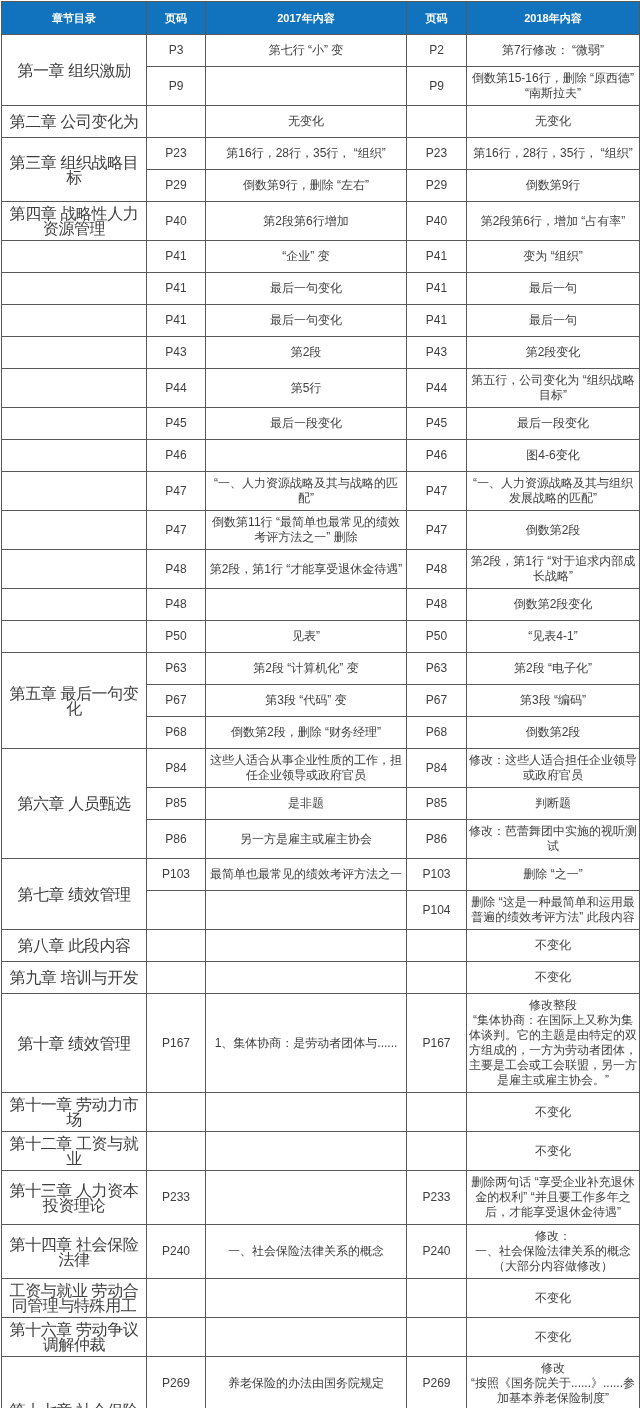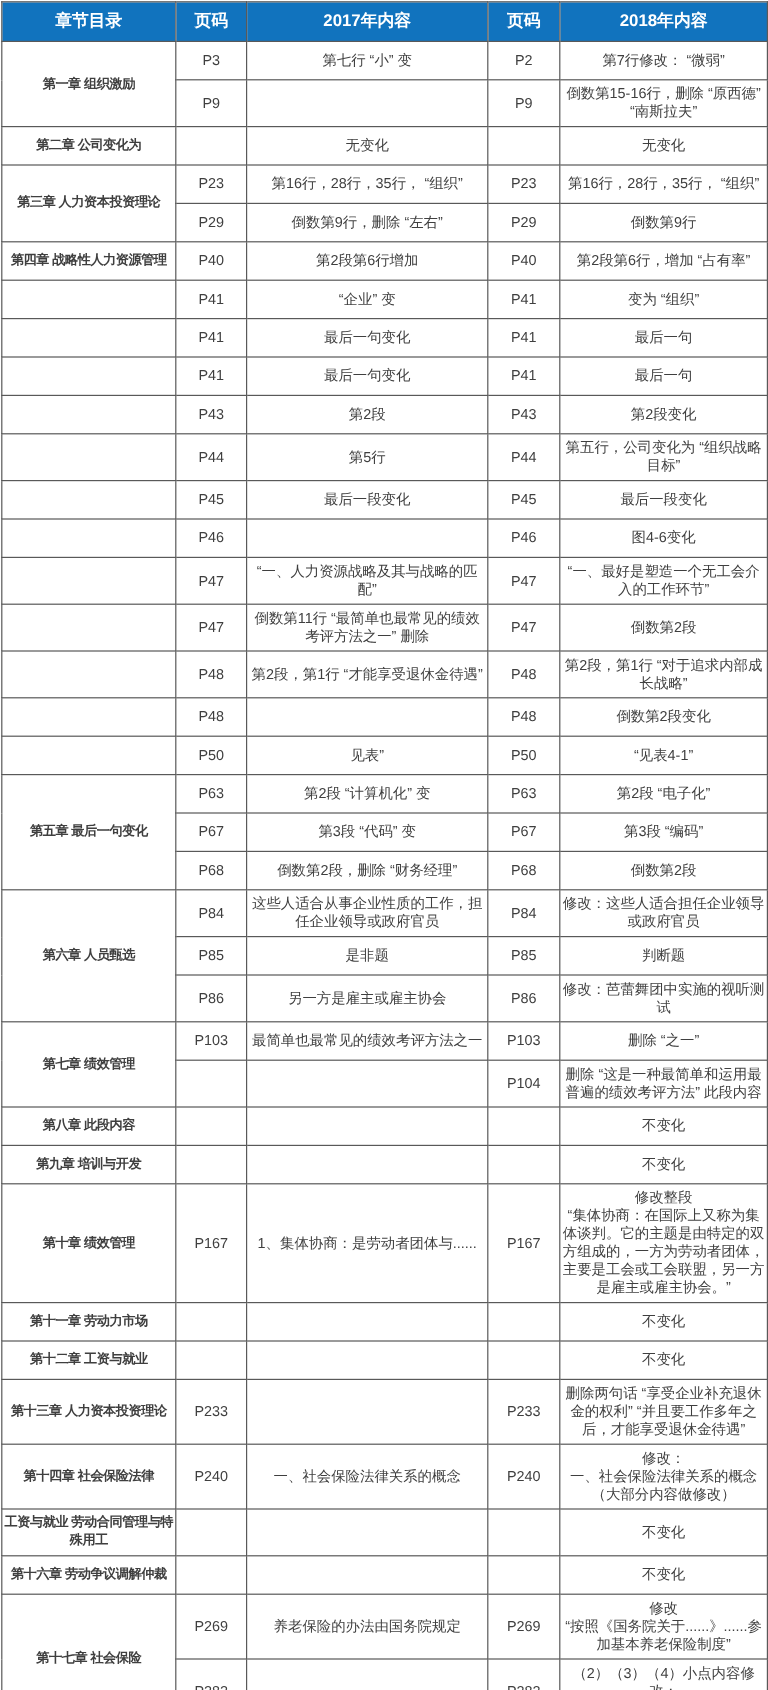--- a/index.html
+++ b/index.html
@@ -24,35 +24,34 @@
     border:1px solid var(--border);
     text-align:center;
     vertical-align:middle;
     overflow:hidden;
     word-break:break-all;
   }
   thead tr{height:33px;}
   th{
     background:var(--header-bg);
     color:var(--header-text);
-    font-size:14px;
+    font-size:11px;
     font-weight:bold;
     padding:2px;
   }
   tbody tr{height:32px;}
   td{
     font-size:12px;
     line-height:15px;
     padding:4px 2px;
   }
   td.chapter-cell{
-    font-size:11px;
+    font-size:16px;
     letter-spacing:-0.4px;
     padding:4px 1px;
-    font-weight:bold;
   }
   td.content-cell{
     white-space:pre-line;
   }
   td.page-cell{
     font-size:12px;
   }
 </style>
 </head>
 <body>
@@ -90,21 +89,21 @@
           <td class="content-cell">倒数第15-16行，删除 “原西德” “南斯拉夫”</td>
         </tr>
         <tr>
           <td class="chapter-cell" rowspan="1">第二章 公司变化为</td>
           <td class="page-cell"></td>
           <td class="content-cell">无变化</td>
           <td class="page-cell"></td>
           <td class="content-cell">无变化</td>
         </tr>
         <tr>
-          <td class="chapter-cell" rowspan="2">第三章 人力资本投资理论</td>
+          <td class="chapter-cell" rowspan="2">第三章 组织战略目标</td>
           <td class="page-cell">P23</td>
           <td class="content-cell">第16行，28行，35行， “组织”</td>
           <td class="page-cell">P23</td>
           <td class="content-cell">第16行，28行，35行， “组织”</td>
         </tr>
         <tr>
           <td class="page-cell">P29</td>
           <td class="content-cell">倒数第9行，删除 “左右”</td>
           <td class="page-cell">P29</td>
           <td class="content-cell">倒数第9行</td>
@@ -163,21 +162,21 @@
           <td class="page-cell">P46</td>
           <td class="content-cell"></td>
           <td class="page-cell">P46</td>
           <td class="content-cell">图4-6变化</td>
         </tr>
         <tr>
           <td class="chapter-cell" rowspan="1"></td>
           <td class="page-cell">P47</td>
           <td class="content-cell">“一、人力资源战略及其与战略的匹配”</td>
           <td class="page-cell">P47</td>
-          <td class="content-cell">“一、最好是塑造一个无工会介入的工作环节”</td>
+          <td class="content-cell">“一、人力资源战略及其与组织发展战略的匹配”</td>
         </tr>
         <tr>
           <td class="chapter-cell" rowspan="1"></td>
           <td class="page-cell">P47</td>
           <td class="content-cell">倒数第11行 “最简单也最常见的绩效考评方法之一” 删除</td>
           <td class="page-cell">P47</td>
           <td class="content-cell">倒数第2段</td>
         </tr>
         <tr>
           <td class="chapter-cell" rowspan="1"></td>

